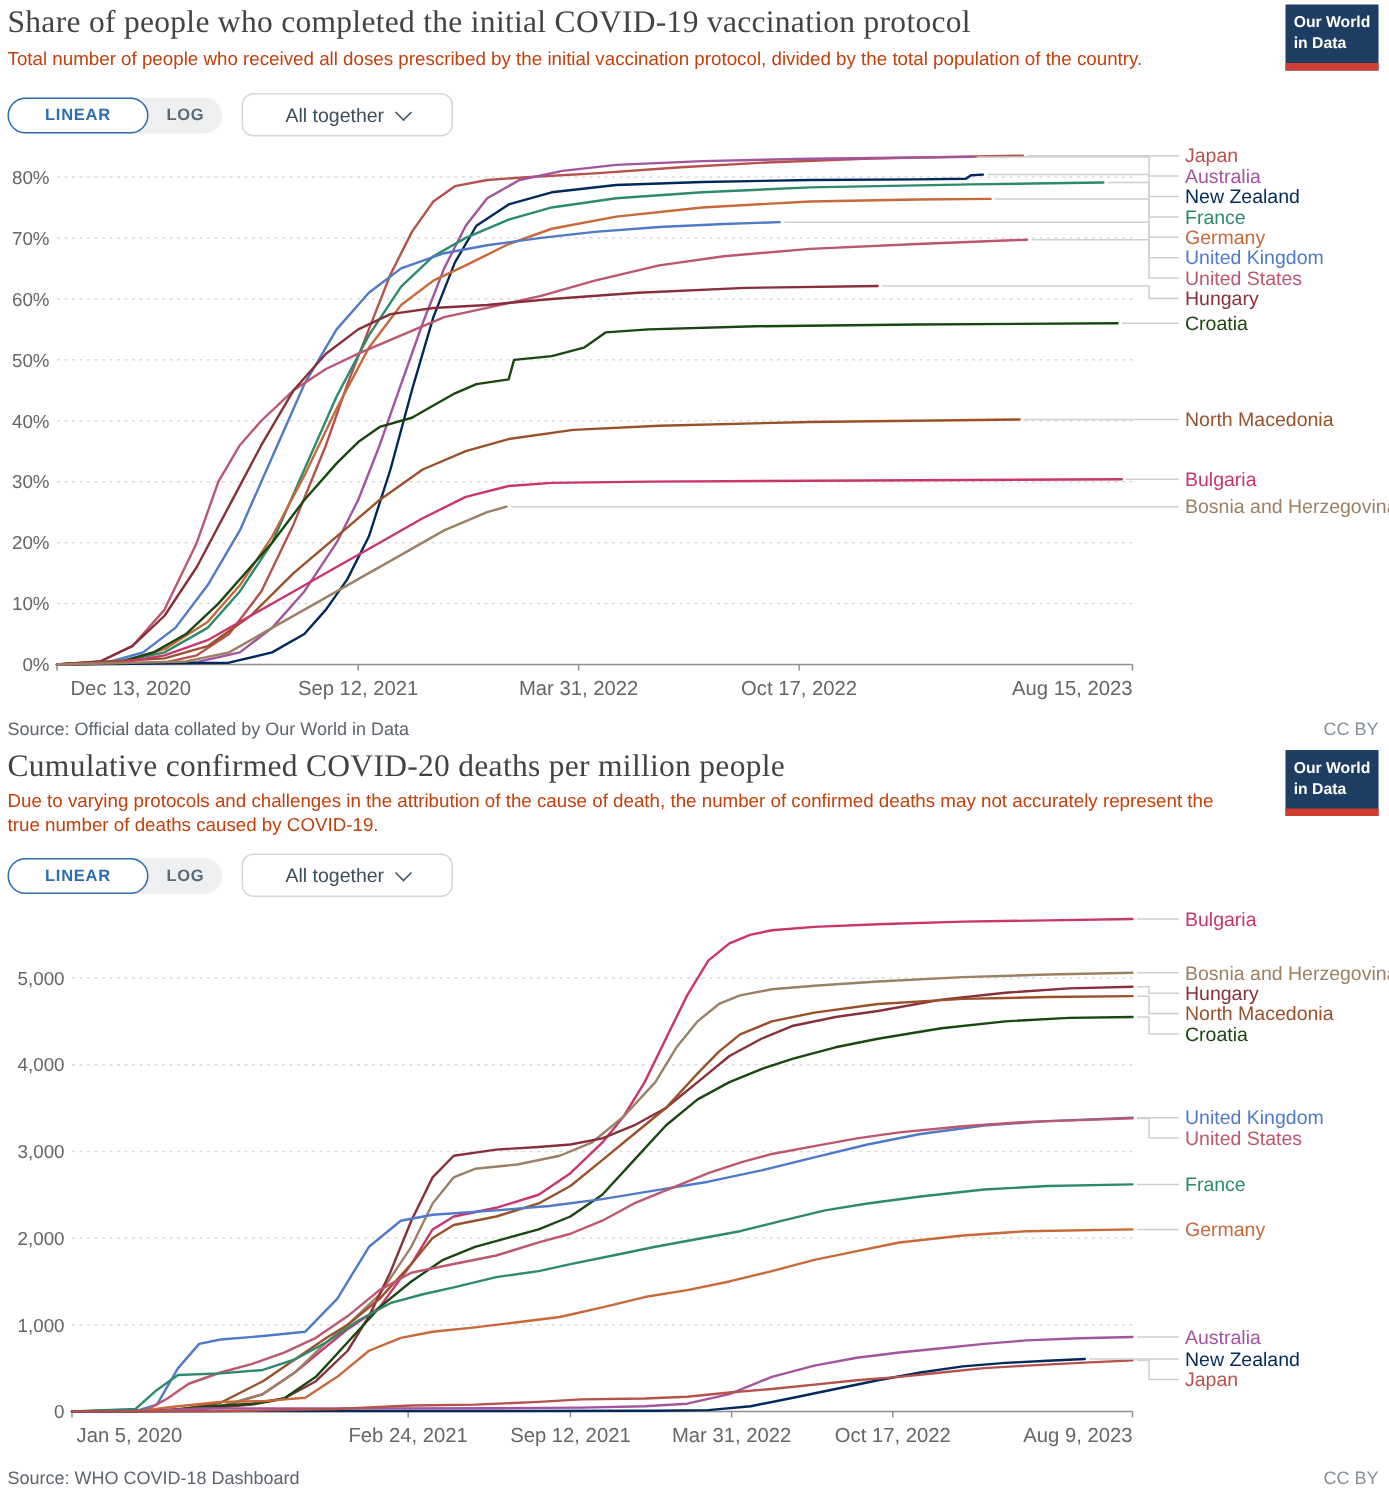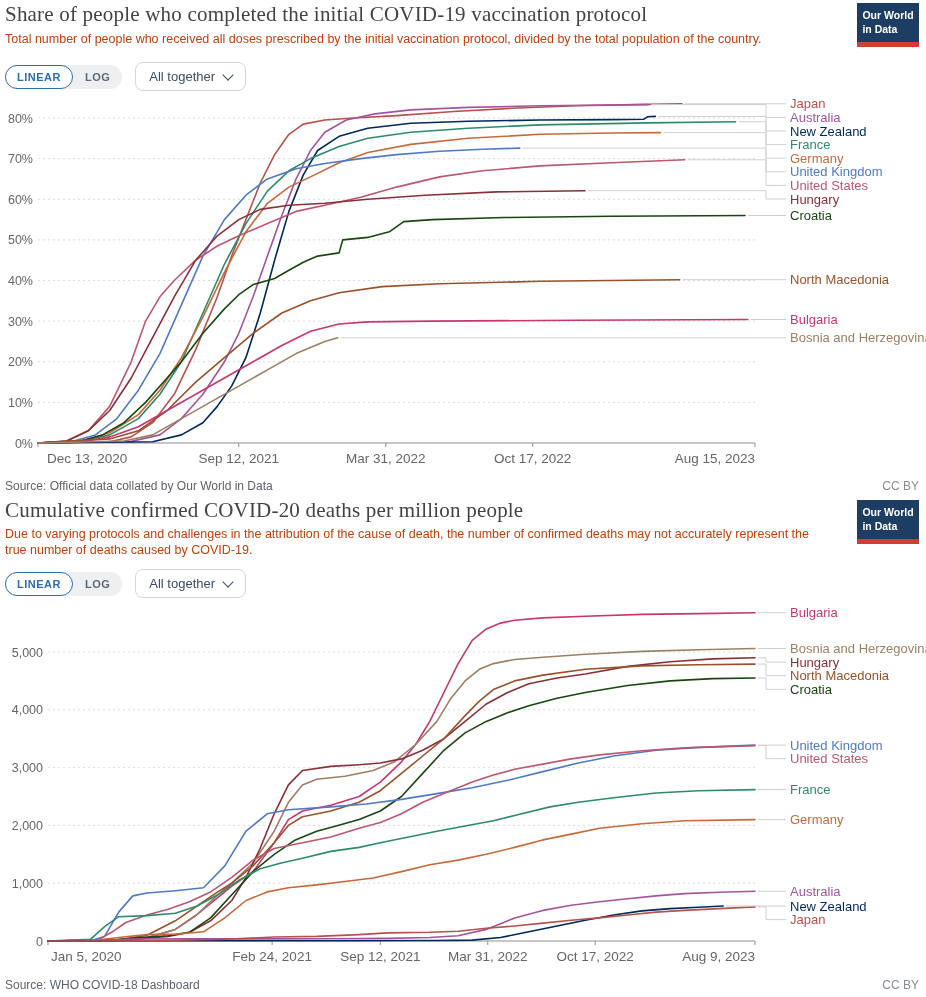--- a/index.html
+++ b/index.html
@@ -5,22 +5,22 @@
   html,body{margin:0;padding:0;background:#fff;}
   #page{position:relative;width:926px;height:997px;background:#fff;font-family:"Liberation Sans",sans-serif;overflow:hidden;}
   .chart-section{position:absolute;left:0;width:926px;}
   .chart-title{position:absolute;left:5px;font:400 21px "Liberation Serif",serif;color:#434343;letter-spacing:.2px;white-space:nowrap;}
   .chart-subtitle{position:absolute;left:5px;font:12.5px/1.3 "Liberation Sans",sans-serif;color:#c2410c;}
   .logo{position:absolute;left:857px;top:3px;width:62px;height:39px;background:#1d3d63;border-bottom:5px solid #cf3e32;color:#fff;
         font:600 10.5px/1.3 "Liberation Sans",sans-serif;display:flex;align-items:center;justify-content:center;}
   .controls{position:absolute;left:5px;display:flex;align-items:center;}
   .seg{display:inline-flex;background:#edeff1;border-radius:16px;}
   .seg-btn{font:700 11px "Liberation Sans",sans-serif;letter-spacing:.5px;border:none;background:transparent;color:#5b6a77;padding:6px 12px;border-radius:16px;cursor:pointer;}
-  .seg-btn.active{background:#fff;border:1px solid #2d6cb0;color:#2d6cb0;padding:5px 11px;}
-  .dropdown{display:inline-flex;align-items:center;gap:9px;background:#fff;border:1px solid #d3d7db;border-radius:8px;padding:6px 13px;
+  .seg-btn.active{background:#fff;border:1px solid #2d6cb0;color:#2d6cb0;padding:5px 24px;}
+  .dropdown{display:inline-flex;align-items:center;gap:9px;background:#fff;border:1px solid #d3d7db;border-radius:8px;padding:6px 28px;
             font:13px "Liberation Sans",sans-serif;color:#3c4d5e;margin-left:13px;cursor:pointer;}
   .chev{width:7px;height:7px;border-right:1.6px solid #3c4d5e;border-bottom:1.6px solid #3c4d5e;transform:rotate(45deg);margin-top:-4px;}
   svg.chart-canvas{position:absolute;left:0;display:block;}
   .chart-footer{position:absolute;left:5px;right:7px;display:flex;justify-content:space-between;font:12px "Liberation Sans",sans-serif;color:#5d646c;}
   .cc{color:#868e96;}
 </style>
 </head>
 <body>
 
 <div id="page">

